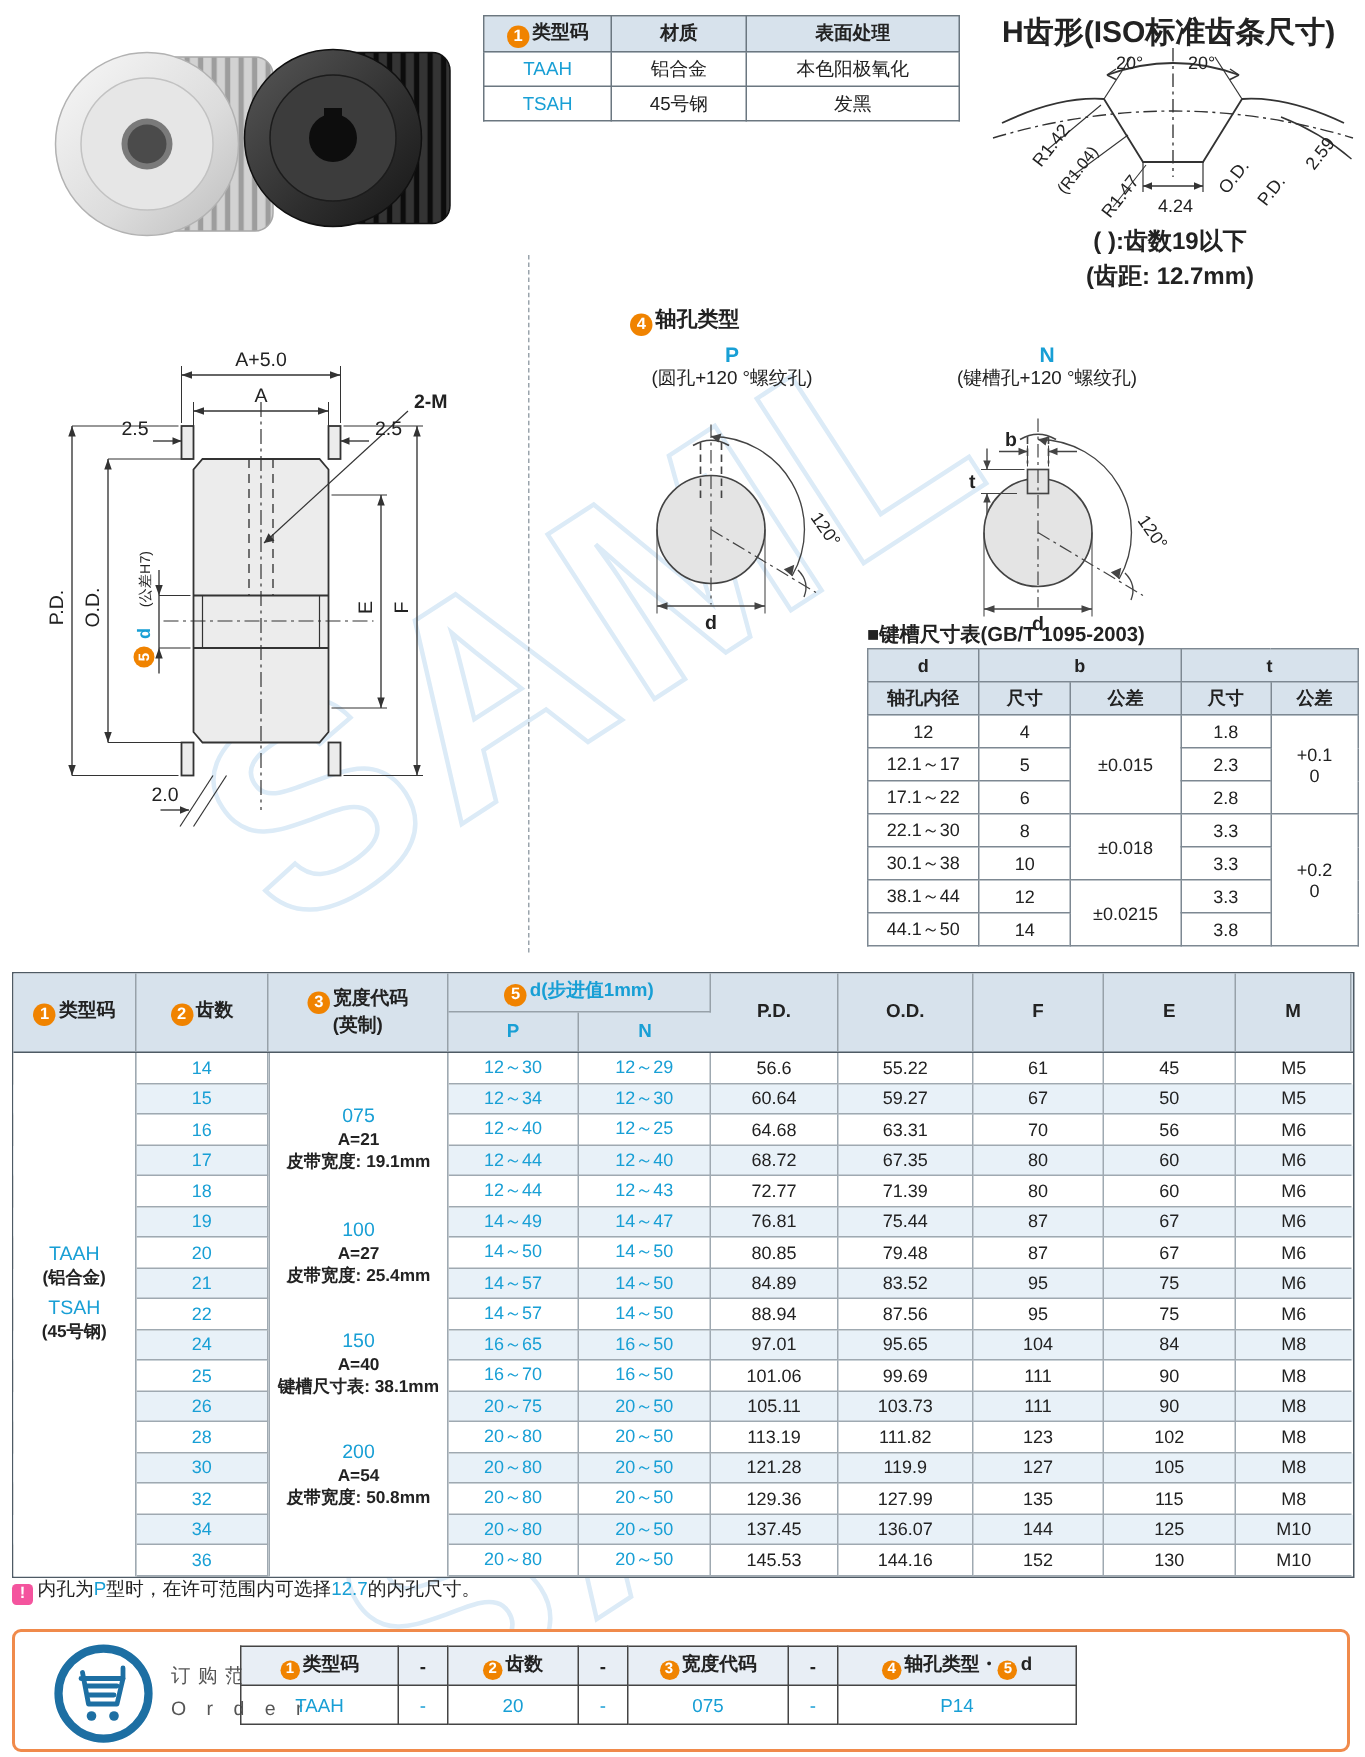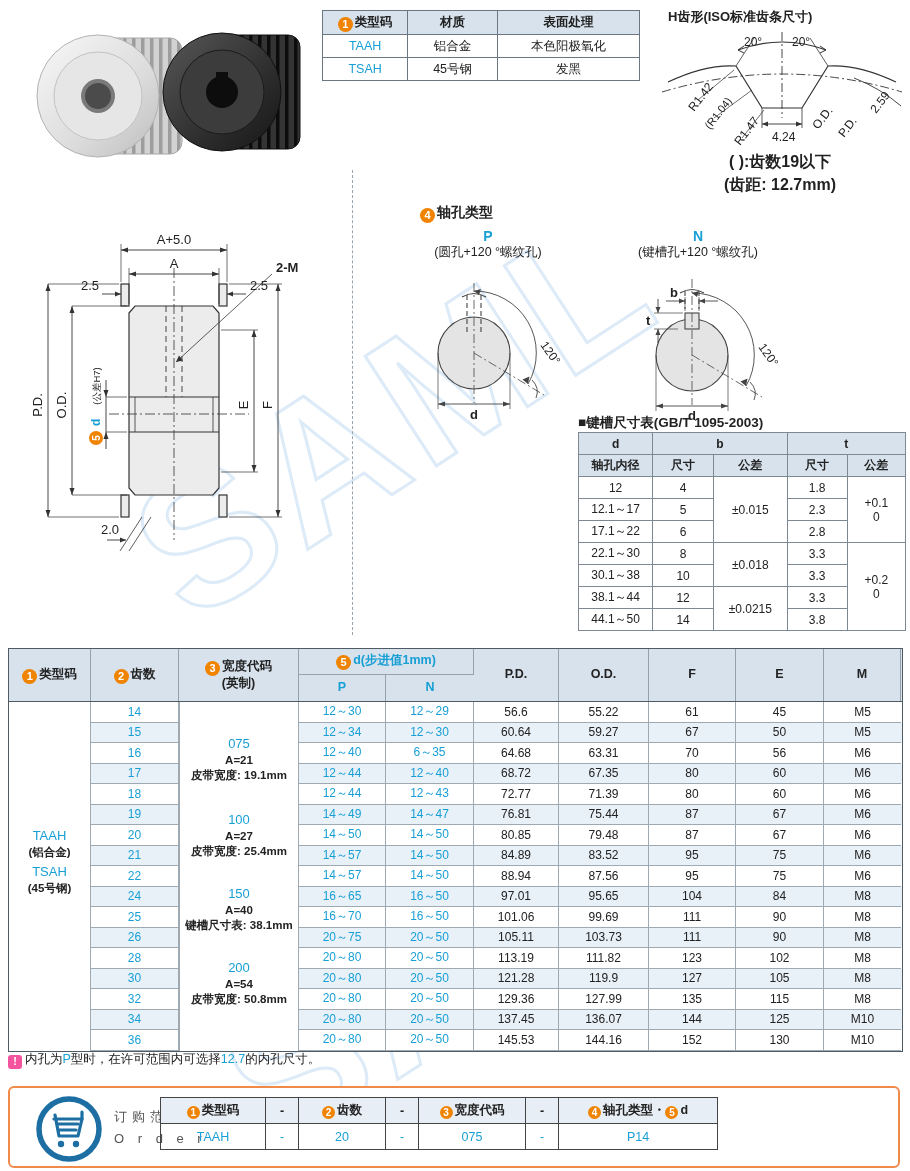--- a/index.html
+++ b/index.html
@@ -11,21 +11,21 @@
     font-size:11px;font-weight:bold;align-items:center;justify-content:center;margin-right:2px;vertical-align:-2px;line-height:1;}
   .badge.sm{width:13px;height:13px;font-size:10px;}
   .bang{display:inline-flex;width:14px;height:14px;background:#f4549e;color:#fff;border-radius:3px;
     font-weight:bold;font-size:11px;align-items:center;justify-content:center;margin-right:3px;vertical-align:-2px;line-height:1;}
   
   table.mat{border-collapse:collapse;font-size:12.5px;}
   table.mat th,table.mat td{border:1px solid #6b7780;text-align:center;padding:0;height:22px;}
   table.mat th{background:#d7e2ec;font-weight:bold;height:23px;}
   table.mat{border:1.5px solid #4e5a64;}
   
-  .tp-title{font-size:13px;font-weight:bold;white-space:nowrap;}
+  .tp-title{font-size:20px;font-weight:bold;white-space:nowrap;}
   .tp-note{font-size:16px;font-weight:bold;text-align:center;line-height:1.45;}
   
   .kw-title{font-size:13.5px;font-weight:bold;}
   table.kw{border-collapse:collapse;font-size:12px;border:1.5px solid #4e5a64;}
   table.kw th,table.kw td{border:1px solid #7d8892;text-align:center;padding:0 4px;height:21px;}
   table.kw th{background:#d7e2ec;}
   
   .spec{left:8px;top:648px;width:895px;border:1.5px solid #4e5a64;box-sizing:border-box;background:#fff;}
   .sp-head{display:grid;grid-template-columns:82px 88px 120px 87px 88px 85px 90px 87px 88px 77px;
     grid-template-rows:26px 26px;background:#d7e2ec;border-bottom:1px solid #4e5a64;}
@@ -452,21 +452,21 @@
           <div class="c c8">67</div>
           <div class="c c9">50</div>
           <div class="c c10">M5</div>
         </div>
 
         <div class="sp-row">
           <div class="c c1"></div>
           <div class="c c2 blu">16</div>
           <div class="c c3"></div>
           <div class="c c4 blu">12～40</div>
-          <div class="c c5 blu">6～35</div>
+          <div class="c c5 blu">12～25</div>
           <div class="c c6">64.68</div>
           <div class="c c7">63.31</div>
           <div class="c c8">70</div>
           <div class="c c9">56</div>
           <div class="c c10">M6</div>
         </div>
 
         <div class="sp-row">
           <div class="c c1"></div>
           <div class="c c2 blu">17</div>

